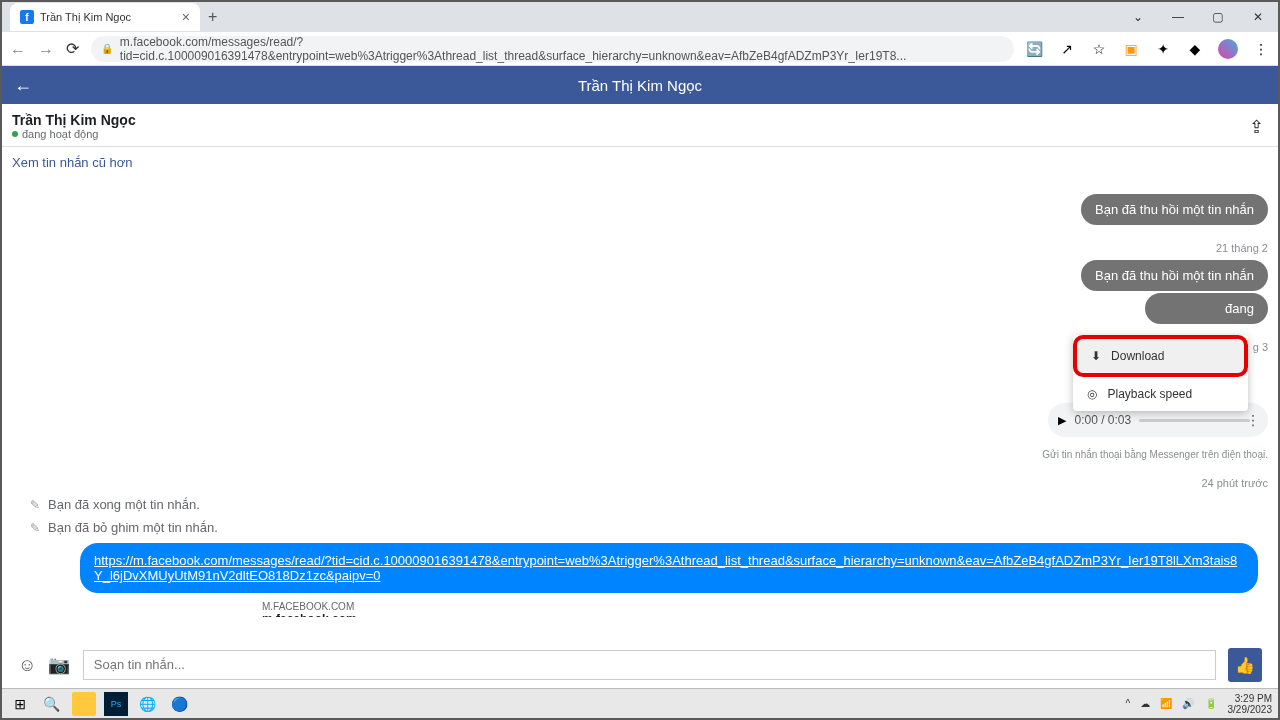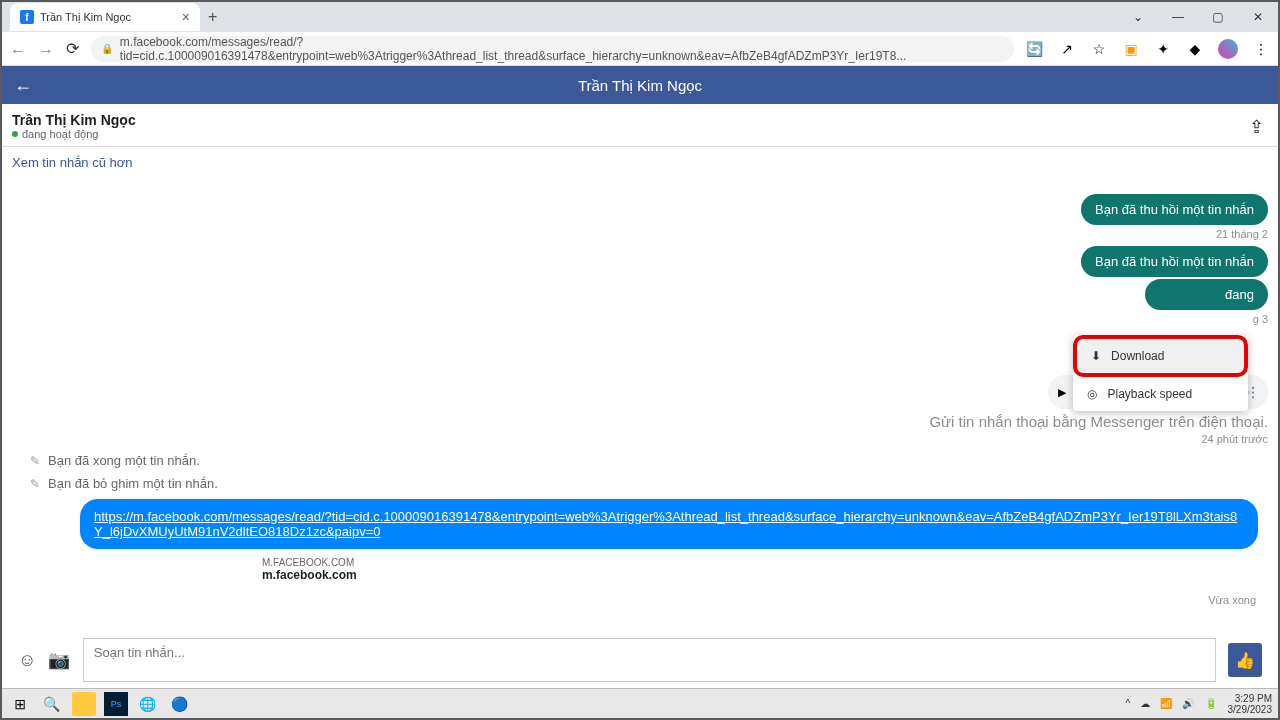--- a/index.html
+++ b/index.html
@@ -22,42 +22,42 @@
 .fb-header{height:38px;background:#3b5998;color:#fff;display:flex;align-items:center;justify-content:center;font-size:15px;font-weight:500;position:relative}
 .fb-back{position:absolute;left:12px;font-size:18px}
 .conv-header{padding:8px 10px 6px;border-bottom:1px solid #ddd;position:relative}
 .conv-name{font-weight:bold;font-size:14px;color:#1c1e21}
 .conv-status{font-size:11px;color:#65676b;display:flex;align-items:center;gap:4px}
 .green-dot{width:6px;height:6px;background:#31a24c;border-radius:50%}
 .share-icon{position:absolute;right:14px;top:12px;font-size:18px;color:#1c1e21}
 .messages{padding:8px 10px;height:470px;overflow:hidden;position:relative}
 .older{color:#385898;font-size:13px;cursor:pointer}
 .msg-right{display:flex;flex-direction:column;align-items:flex-end;margin-top:6px}
-.bubble{background:#0f766e;color:#fff;padding:8px 14px;border-radius:18px;font-size:13px;max-width:80%}
-.timestamp{font-size:11px;color:#8a8d91;margin-top:3px}
+.bubble{background:#737373;color:#fff;padding:8px 14px;border-radius:18px;font-size:13px;max-width:80%}
+.timestamp{font-size:11px;color:#8a8d91;margin-top:17px}
 .audio-player{width:220px;height:34px;background:#f1f3f4;border-radius:17px;display:flex;align-items:center;padding:0 10px;margin-top:44px;position:relative}
 .play{font-size:11px}
 .audio-time{font-size:12px;color:#555;margin-left:8px}
 .audio-bar{flex:1;height:3px;background:#ccc;margin:0 8px;border-radius:2px}
 .audio-menu{position:absolute;right:8px;font-size:14px;color:#555}
 .context-menu{position:absolute;right:30px;top:188px;width:175px;background:#fff;border-radius:4px;box-shadow:0 2px 8px rgba(0,0,0,.25);z-index:10}
 .ctx-item{padding:10px 14px;font-size:12px;color:#333;display:flex;align-items:center;gap:10px}
 .ctx-item.highlight{border:4px solid #e60000;border-radius:10px;background:#f0f0f0}
-.hint{font-size:15px;color:#8a8d91;text-align:left;margin-top:4px}
+.hint{font-size:10px;color:#8a8d91;text-align:left;margin-top:12px}
 .sys-msg{display:flex;align-items:center;gap:8px;color:#65676b;font-size:13px;margin:8px 18px}
 .pencil{color:#999;font-size:12px}
 .link-bubble{background:#0084ff;color:#fff;padding:10px 14px;border-radius:18px;font-size:13px;margin:6px 10px 0 68px;word-break:break-all}
 .link-bubble a{color:#fff;text-decoration:underline}
 .link-preview{margin:0 10px 0 240px;padding:8px 10px;font-size:11px}
 .preview-domain{color:#65676b;text-transform:uppercase;font-size:10px}
 .preview-title{font-weight:bold;color:#1c1e21;font-size:12px}
 .just-now{text-align:right;font-size:11px;color:#8a8d91;margin:4px 12px}
 .composer{position:absolute;bottom:30px;left:8px;right:8px;display:flex;align-items:center;gap:12px;padding:6px 8px}
 .comp-icon{font-size:18px;color:#555}
-.comp-input{flex:1;height:44px;border:1px solid #ccc;padding:6px 10px;font-size:13px;color:#888;resize:none}
+.comp-input{flex:1;height:30px;border:1px solid #ccc;padding:6px 10px;font-size:13px;color:#888;resize:none}
 .send-btn{width:34px;height:34px;background:#3b5998;color:#fff;display:flex;align-items:center;justify-content:center;font-size:16px;border-radius:3px}
 .taskbar{position:absolute;bottom:0;left:0;right:0;height:30px;background:#e8e8e8;display:flex;align-items:center;padding:0 6px;gap:8px;border-top:1px solid #bbb}
 .tb-icon{width:24px;height:24px;display:flex;align-items:center;justify-content:center;font-size:14px}
 .tb-right{margin-left:auto;display:flex;align-items:center;gap:10px;font-size:10px;color:#333}
 .tb-time{text-align:right;line-height:1.1}
 </style>
 </head>
 <body>
 
 <div class="titlebar">

